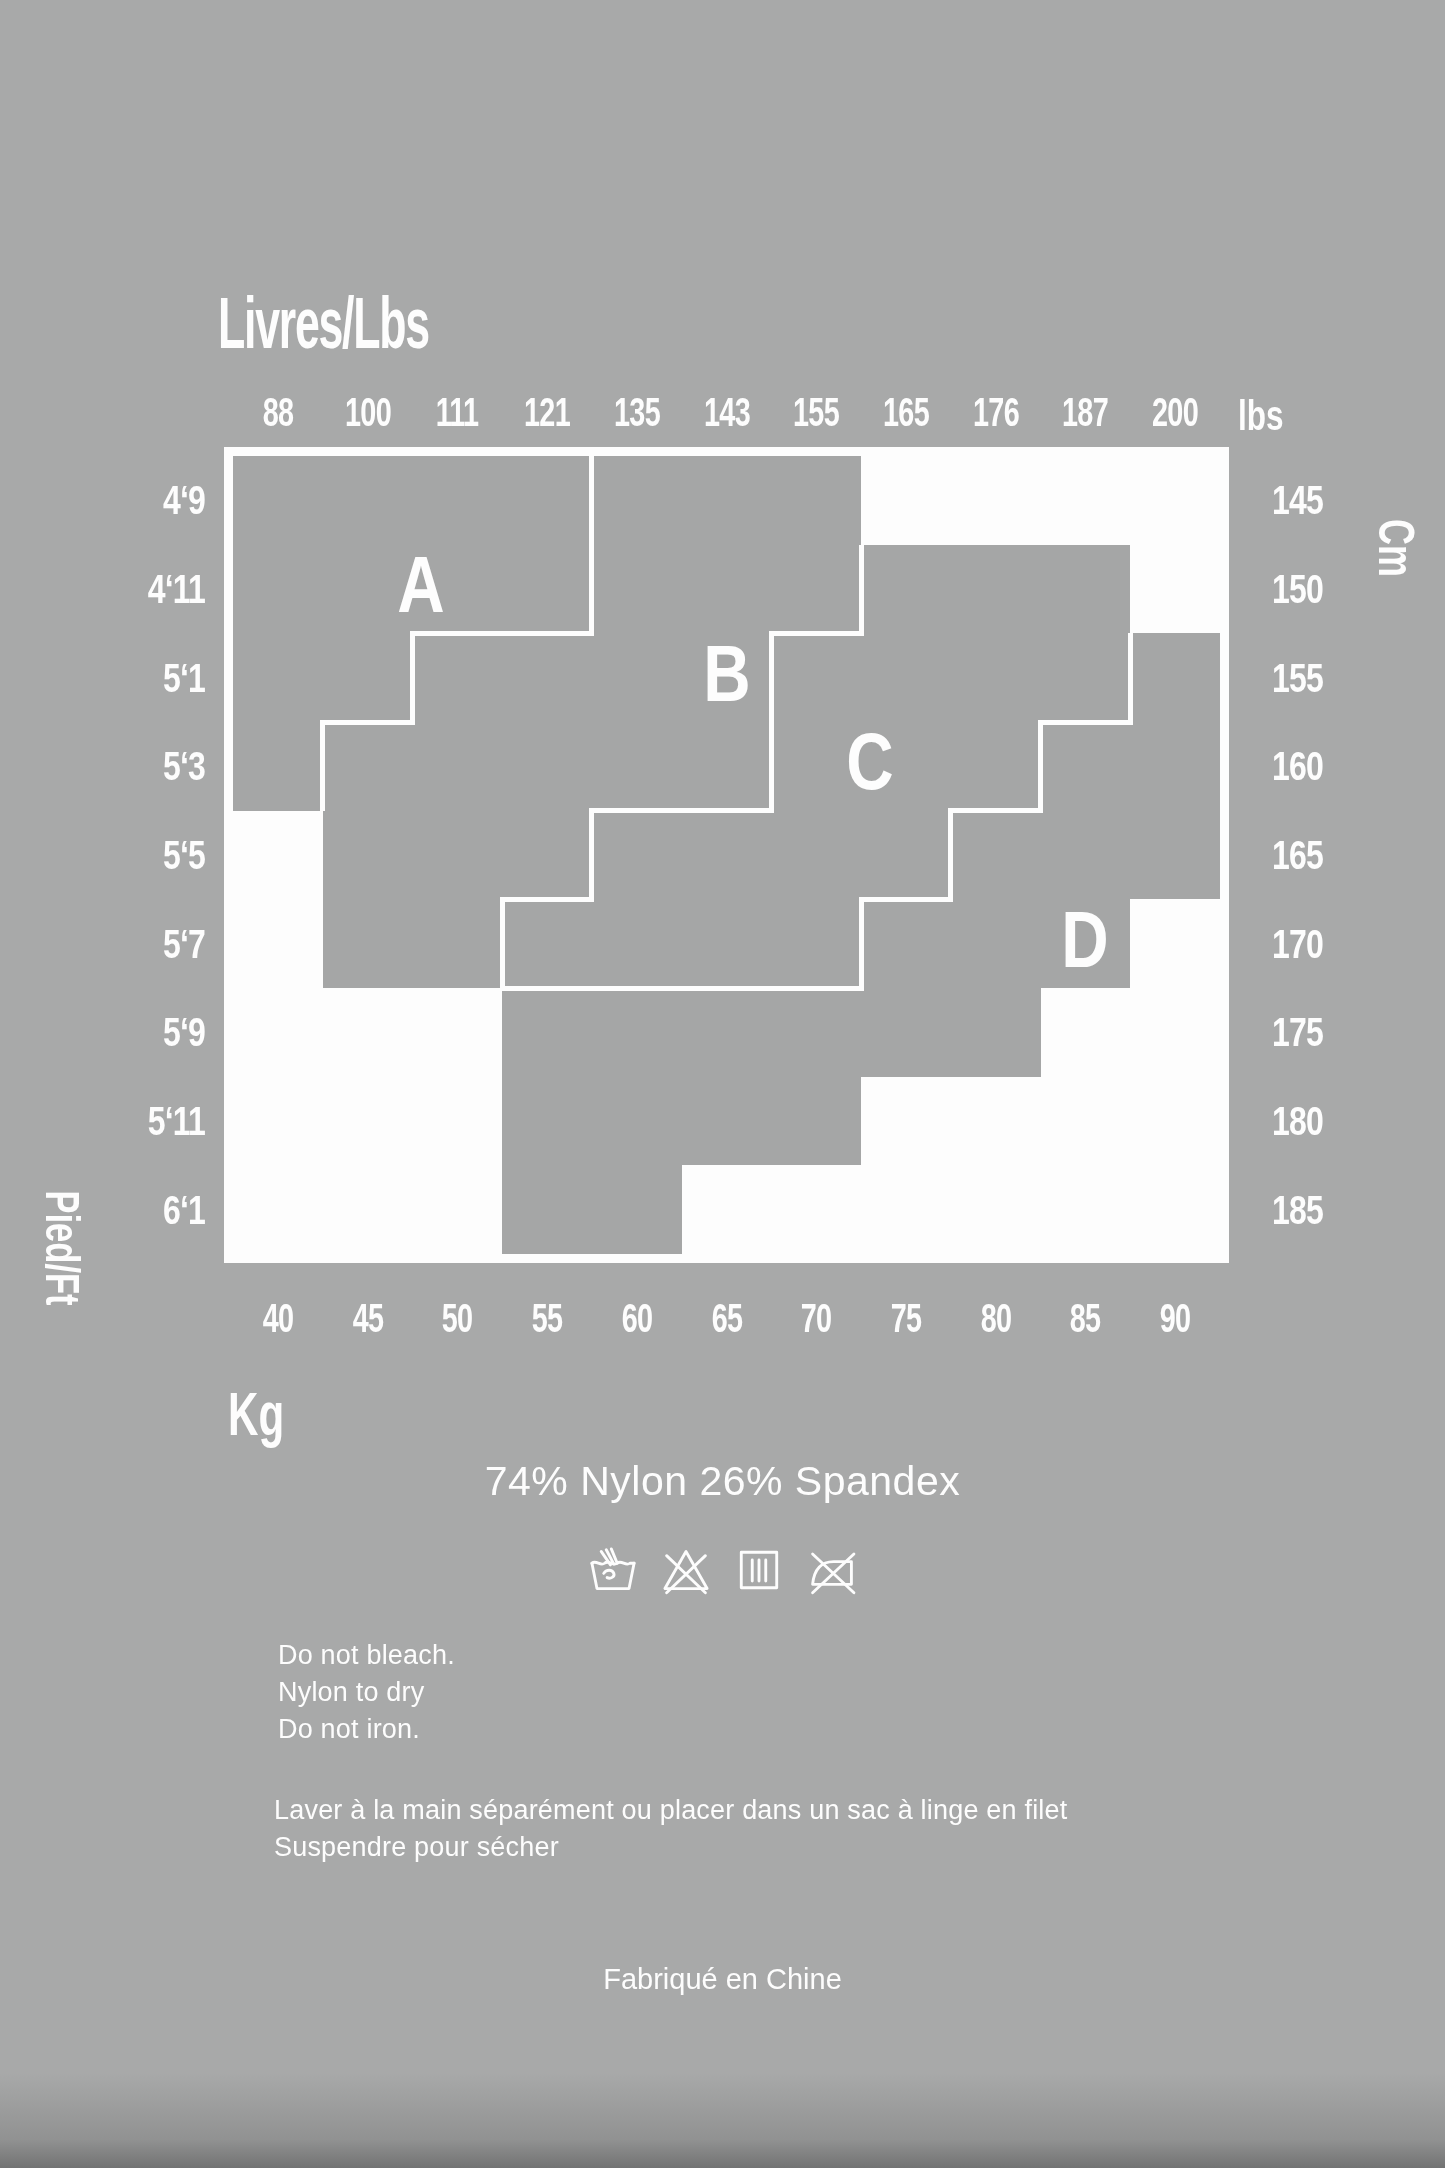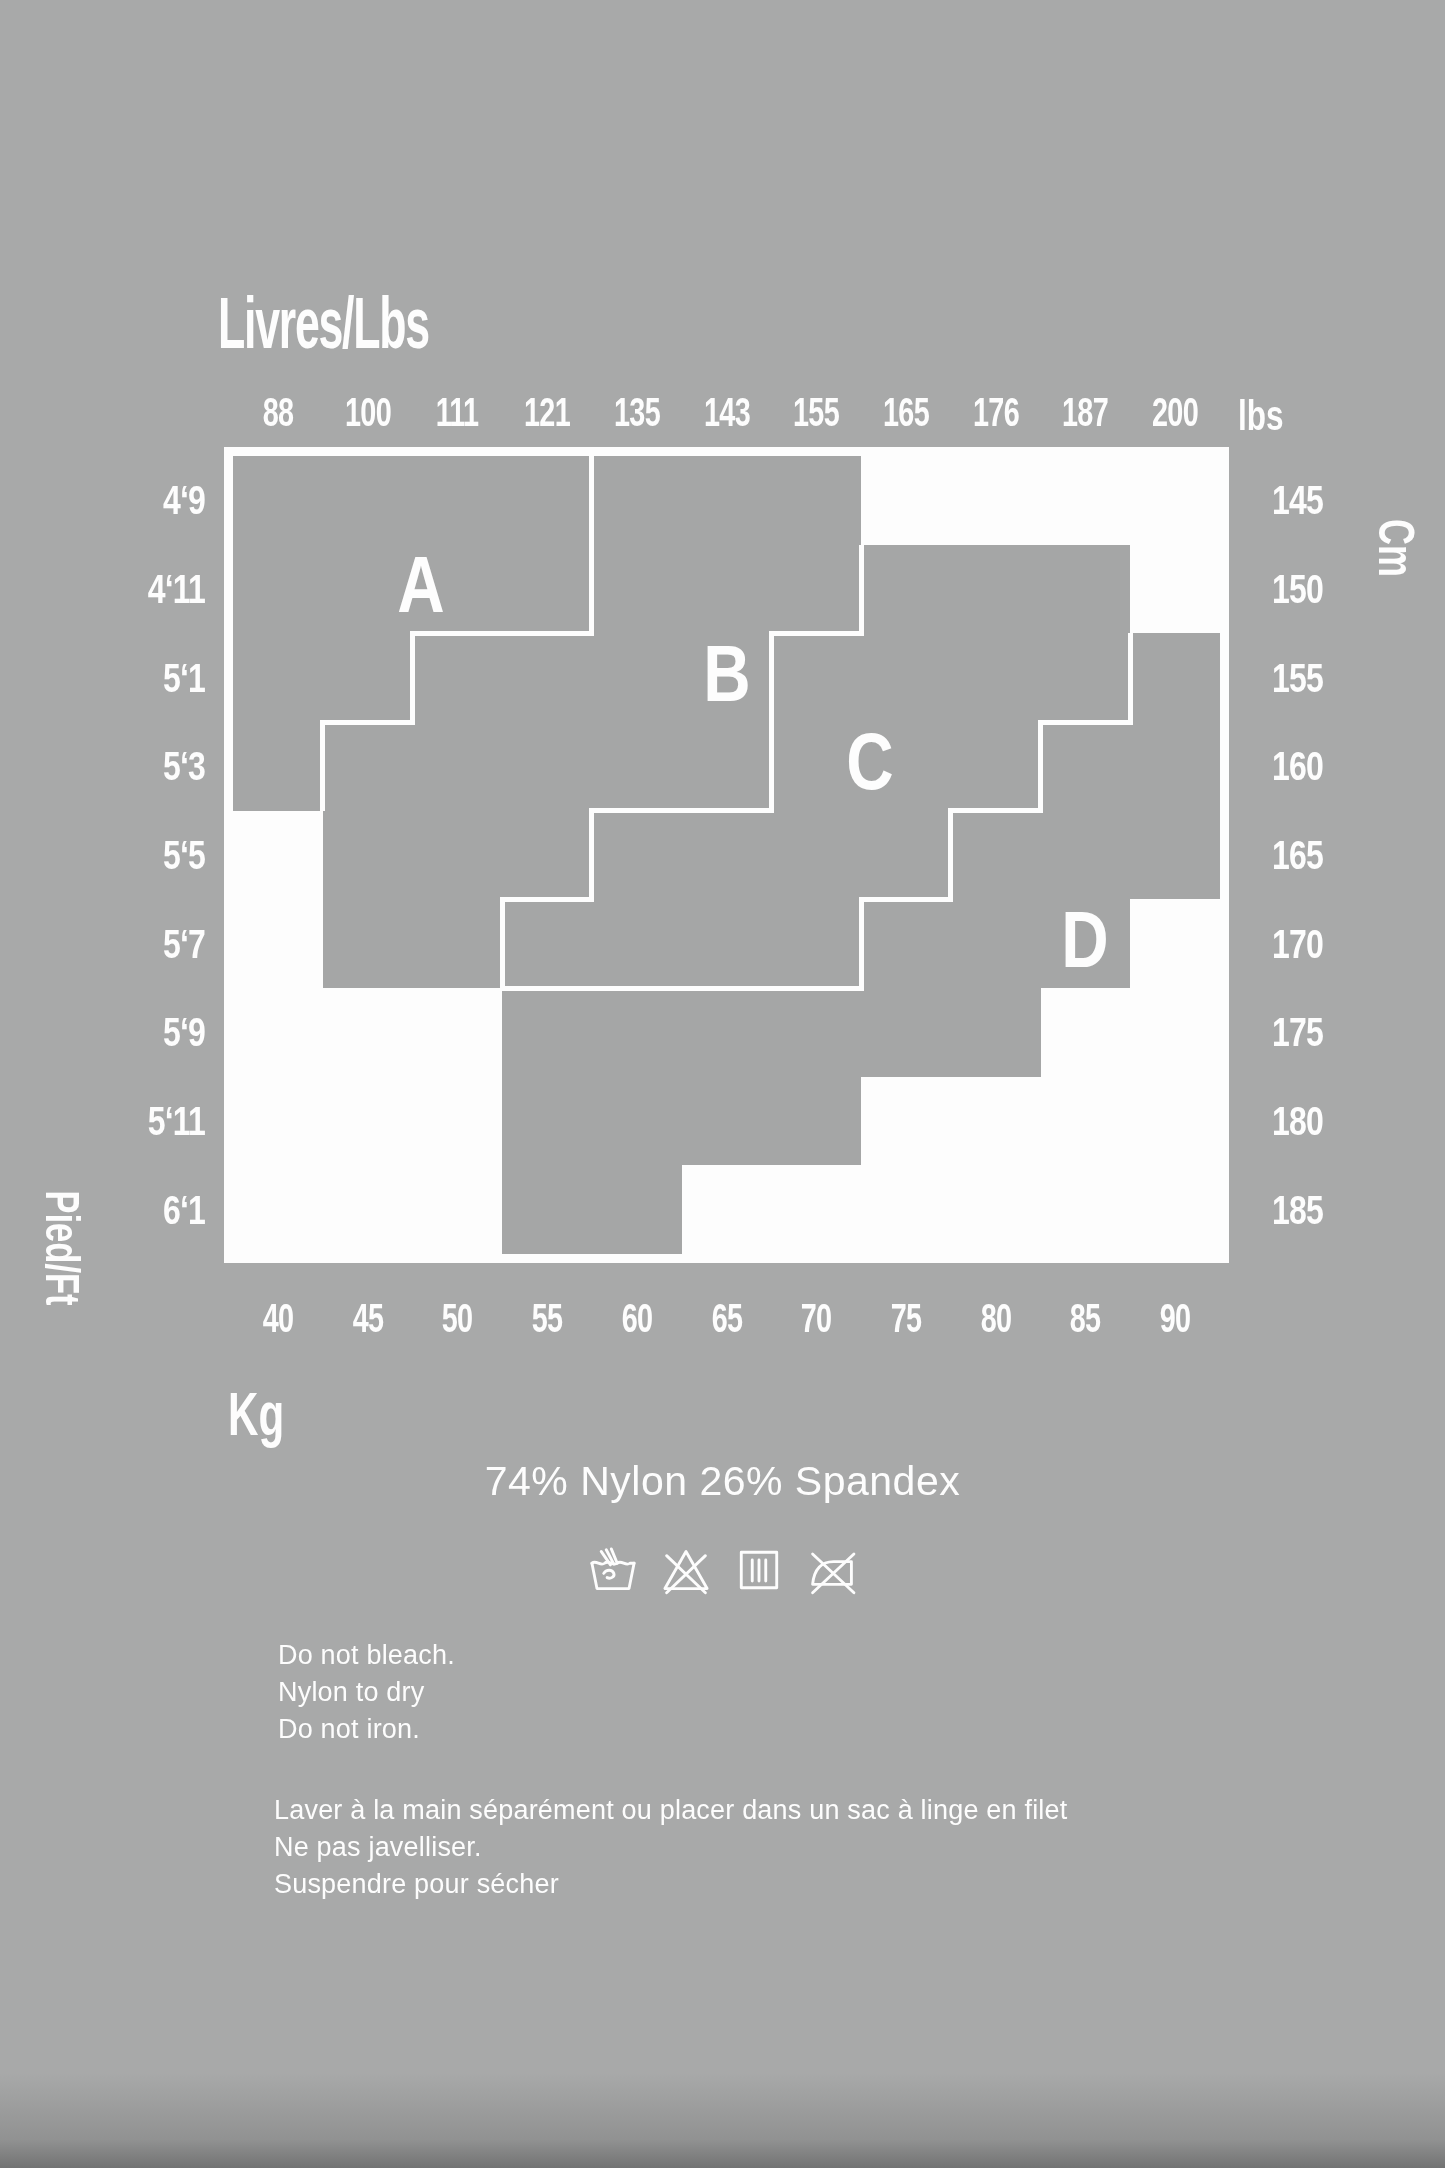--- a/index.html
+++ b/index.html
@@ -209,20 +209,20 @@
 </div>
 
 <div class="abs care-text" id="care-en">
   <div>Do not bleach.</div>
   <div>Nylon to dry</div>
   <div>Do not iron.</div>
 </div>
 
 <div class="abs care-text" id="care-fr">
   <div>Laver à la main séparément ou placer dans un sac à linge en filet</div>
-  <div>Ne pas javelliser.</div>
   <div>Suspendre pour sécher</div>
 </div>
 
 <div class="abs" id="origin">
+  <div>Fabriqué en Chine</div>
 </div>
 
 <div class="abs" id="bottom-shade"></div>
 
 </body></html>

